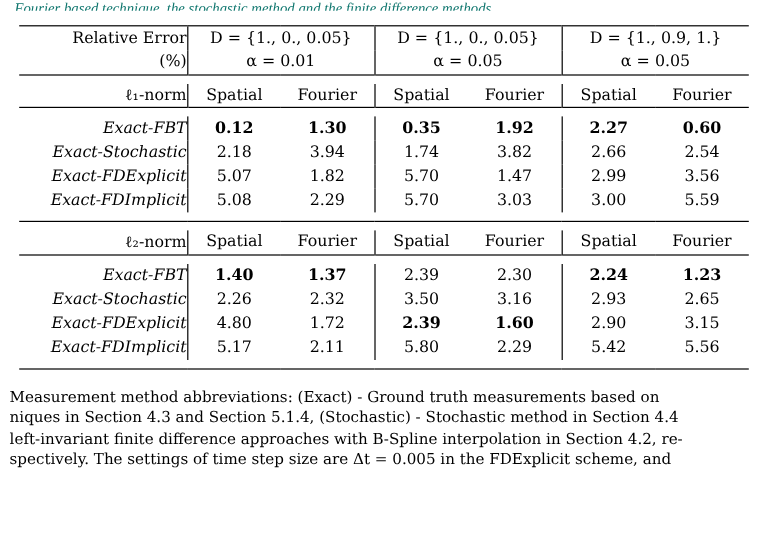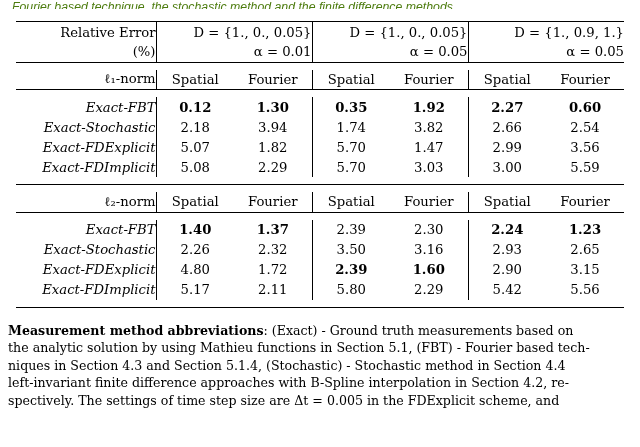--- a/index.html
+++ b/index.html
@@ -16,25 +16,25 @@
     overflow: hidden;
   }
   .page {
     width: 640px;
     height: 447px;
     position: relative;
     box-sizing: border-box;
     padding: 0 6px;
   }
   .caption-top {
-    font-family: Liberation Sans, sans-serif;
+    font-family: Liberation Serif, serif;
     font-size: 12.3px;
     font-style: italic;
     line-height: 14px;
-    color: #4d7c0f;
+    color: #0f766e;
     margin: 0 0 2px 6px;
     white-space: nowrap;
     overflow: hidden;
     height: 9px;
   }
   table.main {
     border-collapse: collapse;
     margin: 12px auto;
     width: 604px;
     font-size: 13.2px;
@@ -53,21 +53,21 @@
   .vline {
     border-left: 1.0px solid #000;
   }
   .cell {
     padding: 3.5px 9px;
     height: 20px;
     box-sizing: border-box;
   }
   .cell.right { text-align: right; }
   .cell.center { text-align: center; }
-  .cell.left { text-align: right; }
+  .cell.left { text-align: center; }
   .ital { font-style: italic; }
   .bold { font-weight: bold; }
 
   .colA { width: 140px; }
   .colB { width: 78px; }
   .colC { width: 78px; }
   .colD { width: 78px; }
   .colE { width: 78px; }
   .colF { width: 78px; }
   .colG { width: 78px; }
@@ -81,21 +81,21 @@
 
   .spacer-row td { height: 7px; padding: 0; }
 
   .bottom-text {
     margin: 14px 2px 0 2px;
     font-size: 12.6px;
     line-height: 17.5px;
     text-align: justify;
     font-family: "DejaVu Serif", serif;
   }
-  .bottom-text b { font-weight: bold; }
+  .bottom-text b { font-weight: normal; }
   .nowrapline { white-space: nowrap; overflow: hidden; display: block; }
 </style>
 </head>
 <body>
 
 <div class="page">
 
   <div class="caption-top">Fourier based technique, the stochastic method and the finite difference methods.</div>
 
   <table class="main">
@@ -255,19 +255,18 @@
           <td colspan="7"></td>
         </tr>
       <tr>
         <td class="rule-thick" colspan="7" style="height:0;padding:0;"></td>
       </tr>
     </tbody>
   </table>
 
   <div class="bottom-text">
     <span class="nowrapline"><b>Measurement method abbreviations</b><span>: (Exact) - Ground truth measurements based on</span></span>
-    <span class="nowrapline">the analytic solution by using Mathieu functions in Section 5.1, (FBT) - Fourier based tech-</span>
     <span class="nowrapline">niques in Section 4.3 and Section 5.1.4, (Stochastic) - Stochastic method in Section 4.4</span>
     <span class="nowrapline">left-invariant finite difference approaches with B-Spline interpolation in Section 4.2, re-</span>
     <span class="nowrapline">spectively. The settings of time step size are Δt = 0.005 in the FDExplicit scheme, and</span>
   </div>
 
 </div>
 
 </body></html>

